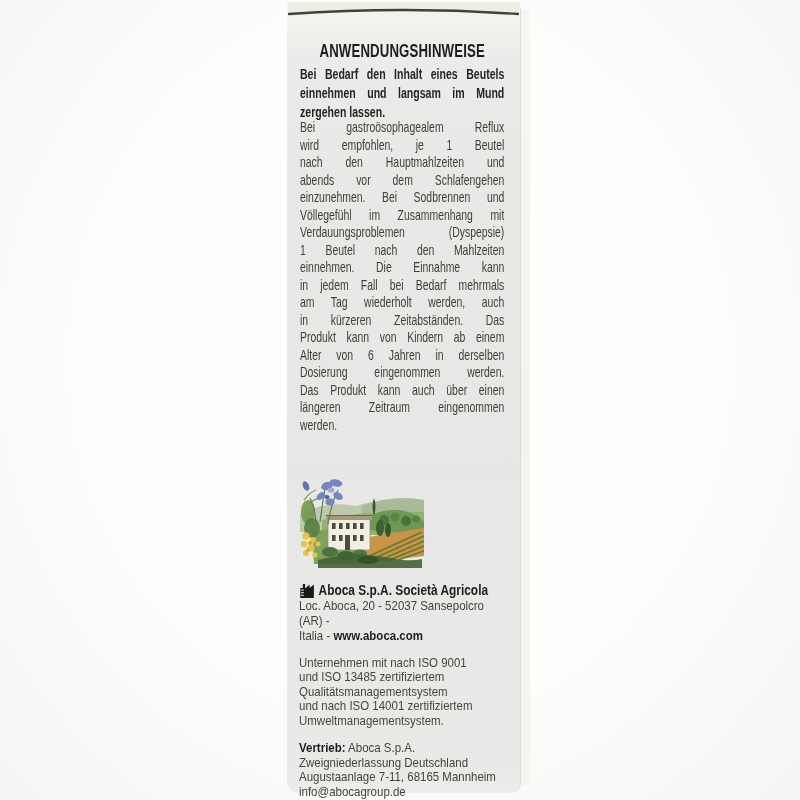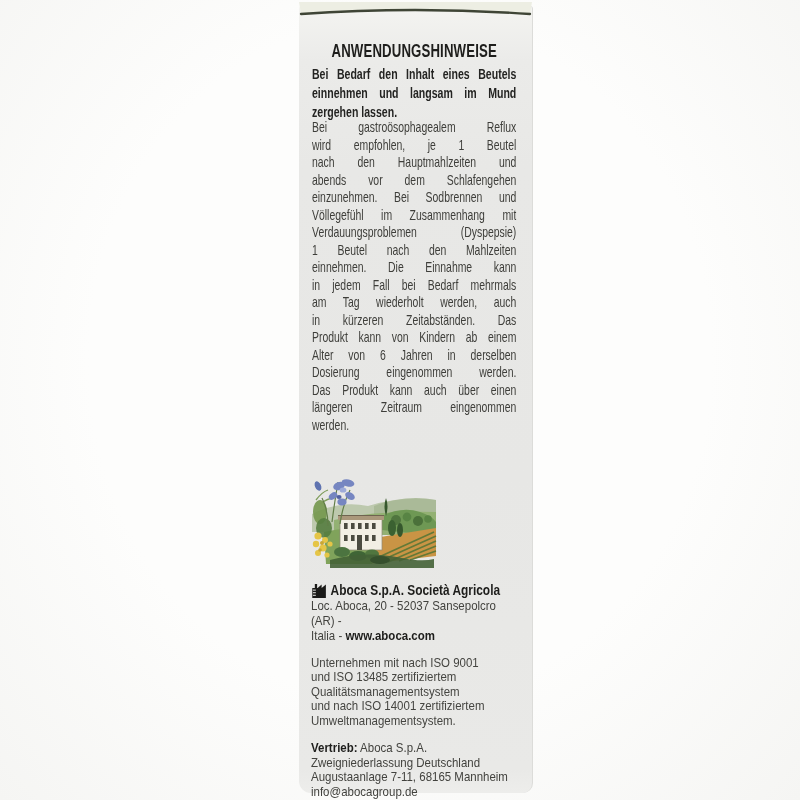--- a/index.html
+++ b/index.html
@@ -1,21 +1,21 @@
 <!DOCTYPE html>
 <html><head>
 <meta charset="utf-8">
 <style>
   html,body{margin:0;padding:0;background:#fcfcfb;}
   #stage{position:relative;width:800px;height:800px;overflow:hidden;
          background:radial-gradient(ellipse at 50% 45%, #fdfdfc 55%, #f5f5f3 100%);
          font-family:"Liberation Sans", sans-serif;}
 
   
-  .box-face{position:absolute;left:299px;top:6px;width:233px;height:787px;
+  .box-face{position:absolute;left:287px;top:6px;width:233px;height:787px;
     background:linear-gradient(180deg,#f4f4f1 0px,#ebebe9 55px,#e8e8e6 160px,#e7e7e5 60%,#e9e9e7 97%,#ededeb 100%);
     border-right:1px solid #dcdcd9;
     border-radius:3px 3px 10px 12px;}
   .box-side{position:absolute;left:521px;top:9px;width:9px;height:776px;
     background:linear-gradient(180deg,#f6f6f3,#f2f2ef 50%,#f4f4f1);
     border-radius:2px 4px 10px 4px;}
   .top-edge{position:absolute;left:0;top:-4px;width:233px;height:16px;}
 
   
   .cond70{position:absolute;left:13px;width:294px;transform:scaleX(0.695);transform-origin:0 0;}

